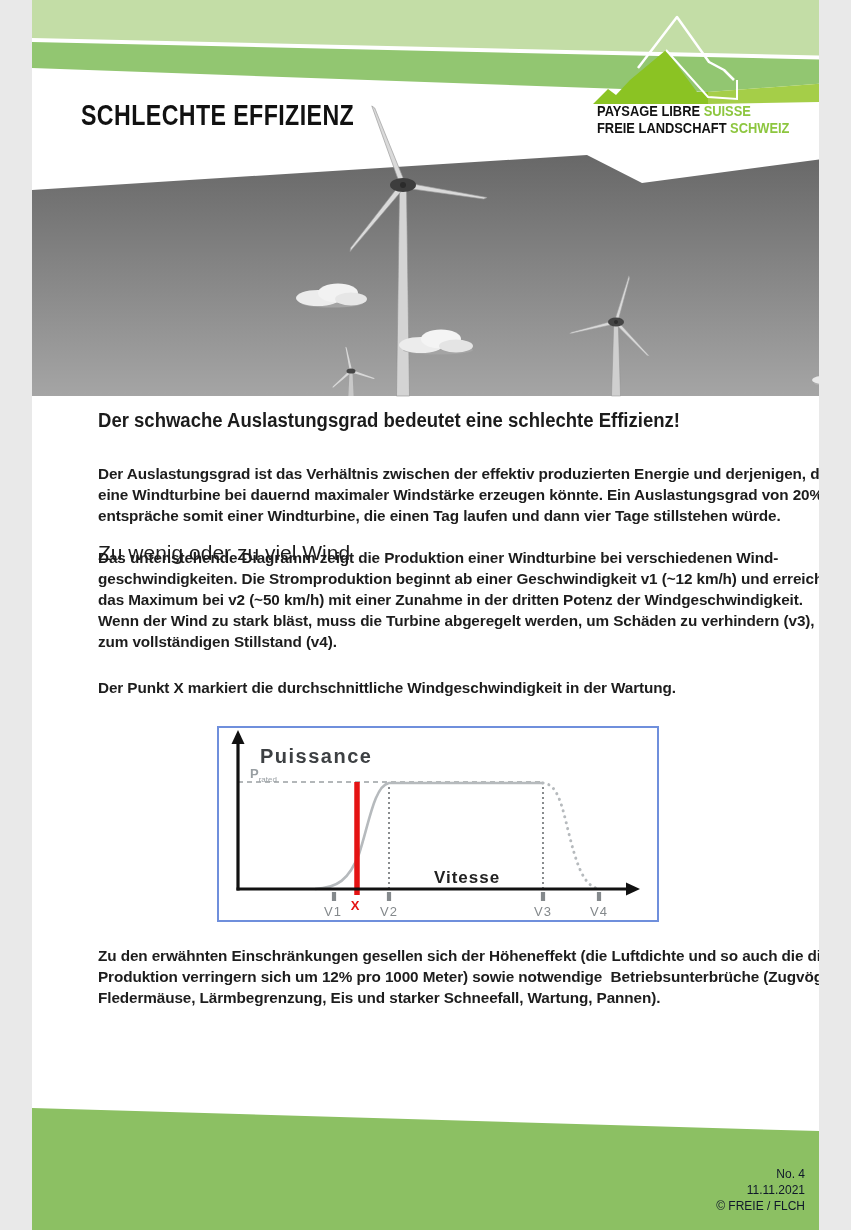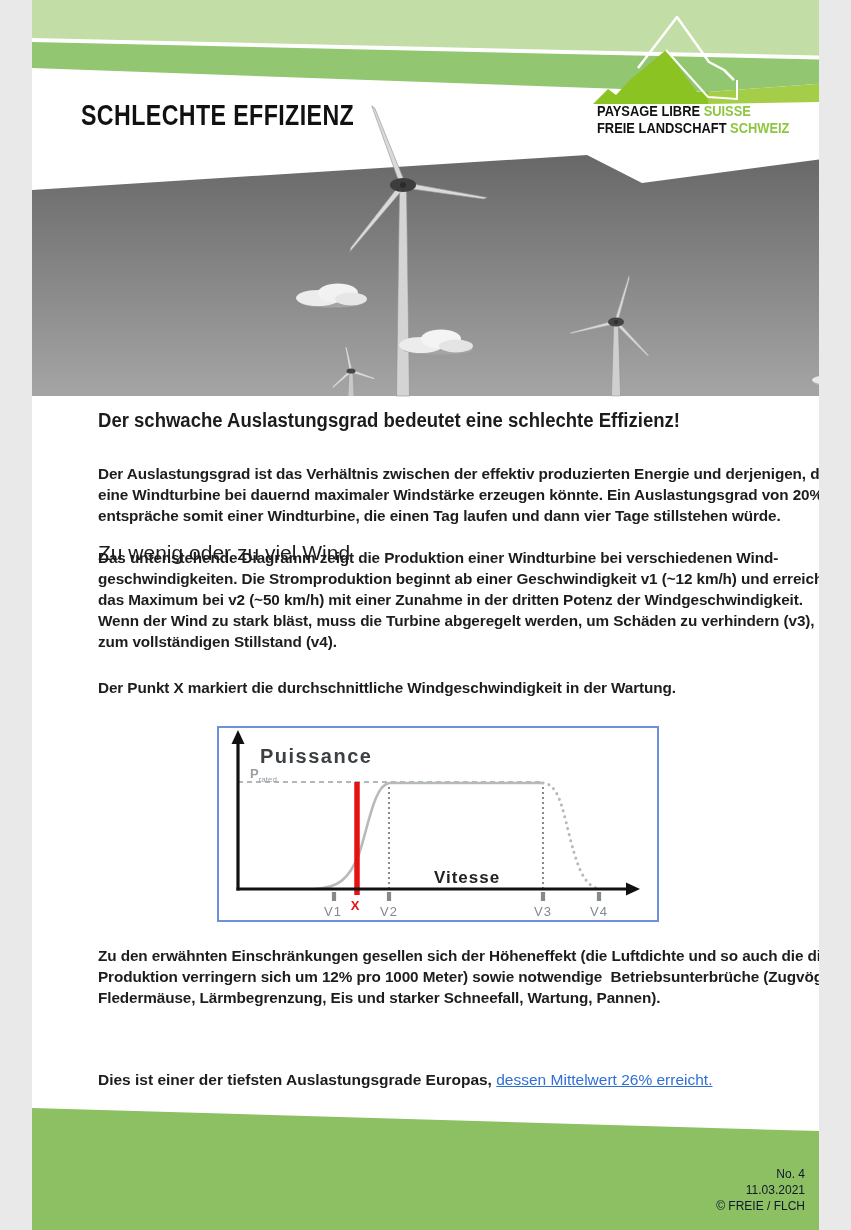--- a/index.html
+++ b/index.html
@@ -158,27 +158,23 @@
       <text x="172" y="190">V2</text>
       <text x="326" y="190">V3</text>
       <text x="382" y="190">V4</text>
     </g>
   </svg>
 
   <div class="abs para" style="top:945px;">Zu den erwähnten Einschränkungen gesellen sich der Höheneffekt (die Luftdichte und so auch die die
 Produktion verringern sich um 12% pro 1000 Meter) sowie notwendige&nbsp; Betriebsunterbrüche (Zugvögel,
 Fledermäuse, Lärmbegrenzung, Eis und starker Schneefall, Wartung, Pannen).</div>
 
-  <div class="abs conclusion">
-    <b>Dies ist einer der tiefsten Auslastungsgrade Europas,</b>
-    <a class="doc-link" href="#">dessen Mittelwert 26% erreicht.</a>
-  </div>
 
   <svg class="abs" style="left:0;top:1105px;" width="851" height="125" viewBox="0 1105 851 125">
     <polygon points="0,1108 851,1133 851,1230 0,1230" fill="#8cc063"></polygon>
   </svg>
   <div class="abs footer-text">
     <div>No. 4</div>
-    <div>11.03.2021</div>
+    <div>11.11.2021</div>
     <div>© FREIE / FLCH</div>
   </div>
 
 </div>
 
 </body></html>

